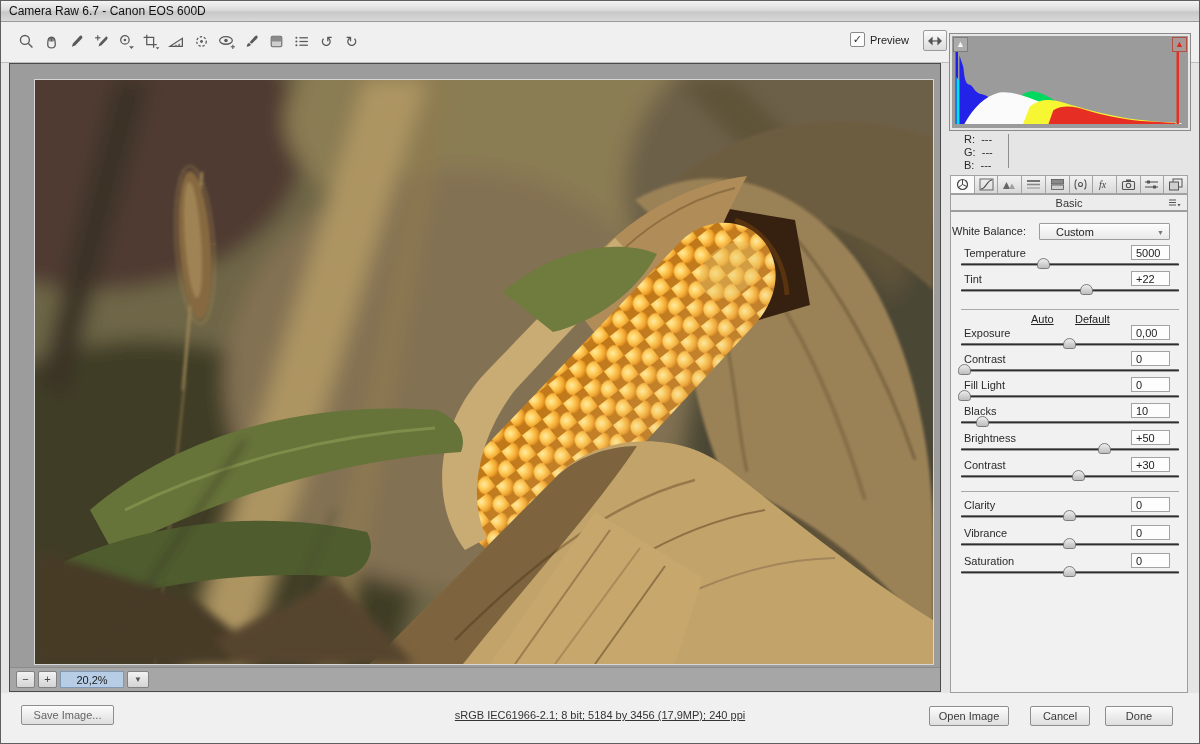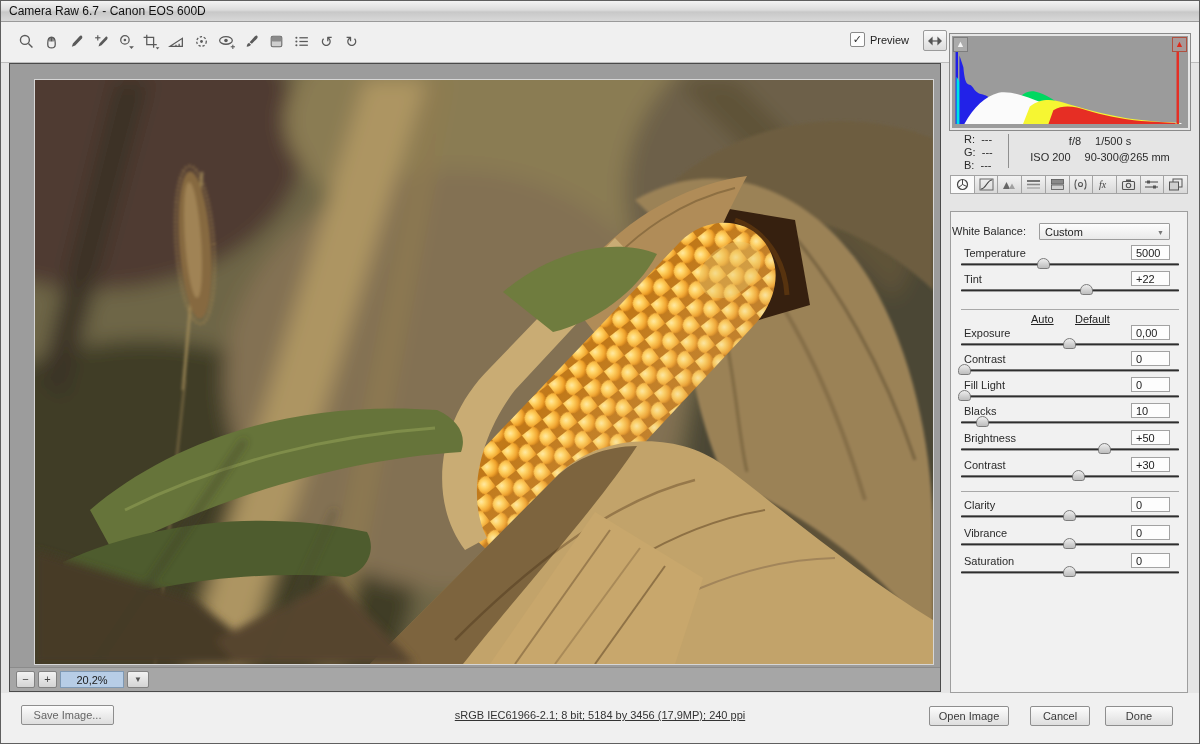--- a/index.html
+++ b/index.html
@@ -63,21 +63,21 @@
   #panel-header{position:absolute;left:1px;top:193px;width:238px;height:17px;background:#ececec;
     border:1px solid #9e9e9e;box-sizing:border-box;display:flex;align-items:center;justify-content:center;color:#333;}
   #panel-menu{position:absolute;right:6px;top:3px;}
   
   #content{position:absolute;left:1px;top:210px;width:238px;height:482px;background:#f1f1f1;
     border:1px solid #9e9e9e;box-sizing:border-box;}
   #wb-row{position:absolute;left:0;top:11px;width:100%;}
   #wb-label{position:absolute;left:1px;top:2px;color:#2a2a2a;}
   #wb-select{position:absolute;left:88px;top:0;width:131px;height:17px;border:1px solid #9c9c9c;
     background:linear-gradient(#fdfdfd,#e9e9e9);border-radius:1px;display:flex;align-items:center;
-    padding-left:5px;box-sizing:border-box;color:#222;}
+    padding-left:16px;box-sizing:border-box;color:#222;}
   #wb-select .arr{position:absolute;right:5px;top:5px;font-size:7px;color:#777;}
   .slider-row{position:absolute;left:0;width:100%;height:26px;}
   .slabel{position:absolute;left:13px;top:0;color:#2a2a2a;}
   .svalue{position:absolute;left:180px;top:-2px;width:39px;height:15px;border:1px solid #a2a2a2;
     background:#fdfdfd;display:flex;align-items:center;padding-left:4px;box-sizing:border-box;color:#222;}
   .strack{position:absolute;left:10px;width:218px;top:16px;height:3px;border-radius:1px;
     background:linear-gradient(#9a9a9a,#2e2e2e 45%,#2e2e2e 60%,#efefef);}
   .thumb{position:absolute;top:-5px;width:13px;height:11px;margin-left:-7px;
     background:linear-gradient(#ededed,#bdbdbd);border:1px solid #7c7c7c;
     border-radius:7px 7px 3px 3px;box-sizing:border-box;}
@@ -348,30 +348,20 @@
       <div class="clipbox right">▲</div>
     </div>
 
     <div id="info">
       <div class="rgbcol">
         <div><span>R:</span>&nbsp;&nbsp;<span>---</span></div>
         <div><span>G:</span>&nbsp;&nbsp;<span>---</span></div>
         <div><span>B:</span>&nbsp;&nbsp;<span>---</span></div>
       </div>
       <div class="infodiv"></div>
-      <div class="exifcol">
-        <div class="exifrow">
-          <span>f/8</span>
-          <span>1/500 s</span>
-        </div>
-        <div class="exifrow">
-          <span>ISO 200</span>
-          <span>90-300@265 mm</span>
-        </div>
-      </div>
     </div>
 
     <div id="tabs">
       <span class="tab">
           <svg width="15" height="13" viewBox="0 0 15 13">
             <circle cx="7.5" cy="6.5" r="5" fill="none" stroke="#444" stroke-width="1.2"></circle>
             <path d="M7.5,1.5 L7.5,6.5 L12,8.5 M7.5,6.5 L3.5,9.5" stroke="#444" stroke-width="1" fill="none"></path>
           </svg>
         </span>
       <span class="tab">
@@ -431,20 +421,31 @@
           </svg>
         </span>
       <span class="tab">
           <svg width="15" height="13" viewBox="0 0 15 13">
             <rect x="5" y="1" width="9" height="8" fill="#e8e8e8" stroke="#555" stroke-width="1"></rect>
             <rect x="1.5" y="4" width="9" height="8" fill="#cfcfcf" stroke="#555" stroke-width="1"></rect>
           </svg>
         </span>
     </div>
 
+    <div id="panel-header">
+      <span>Basic</span>
+      <span id="panel-menu"><svg width="13" height="10" viewBox="0 0 13 10">
+            <g stroke="#555" stroke-width="1">
+              <line x1="1" y1="2" x2="8" y2="2"></line>
+              <line x1="1" y1="4.5" x2="8" y2="4.5"></line>
+              <line x1="1" y1="7" x2="8" y2="7"></line>
+            </g>
+            <path d="M9.5,6 L12.5,6 L11,8.5 Z" fill="#555"></path>
+          </svg></span>
+    </div>
 
     <div id="content">
       <div id="wb-row">
         <span id="wb-label">White Balance:</span>
         <div id="wb-select">
           <span>Custom</span>
           <span class="arr">▼</span>
         </div>
       </div>
 

